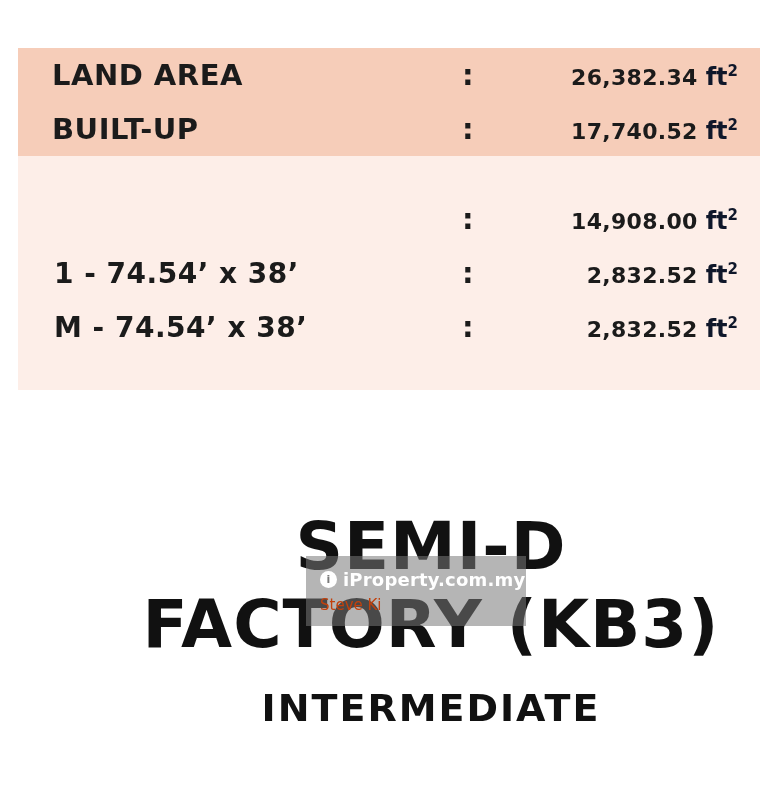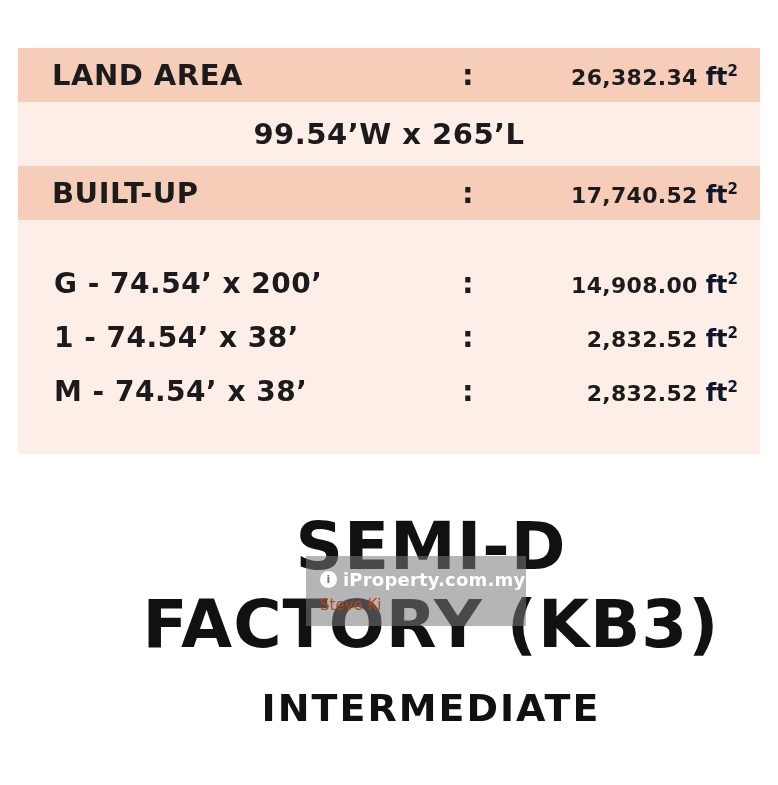--- a/index.html
+++ b/index.html
@@ -203,37 +203,33 @@
 
     <div class="row row-head">
       <span class="label">LAND AREA</span>
       <span class="value-wrap">
         <span class="colon">:</span>
         <span class="value-num">26,382.34</span>
         <span class="unit"><span>ft</span><sup>2</sup></span>
       </span>
     </div>
 
-    <div class="row row-sub">
-      <span class="dim-center">99.54’W  x  265’L</span>
-    </div>
 
     <div class="row row-head">
       <span class="label">BUILT-UP</span>
       <span class="value-wrap">
         <span class="colon">:</span>
         <span class="value-num">17,740.52</span>
         <span class="unit"><span>ft</span><sup>2</sup></span>
       </span>
     </div>
 
     <div class="row-pad-tall"></div>
 
     <div class="row row-detail">
-      <span class="detail-label">G - 74.54’ x 200’</span>
       <span class="value-wrap">
         <span class="colon">:</span>
         <span class="value-num">14,908.00</span>
         <span class="unit"><span>ft</span><sup>2</sup></span>
       </span>
     </div>
 
     <div class="row row-detail">
       <span class="detail-label">1 - 74.54’ x 38’</span>
       <span class="value-wrap">

